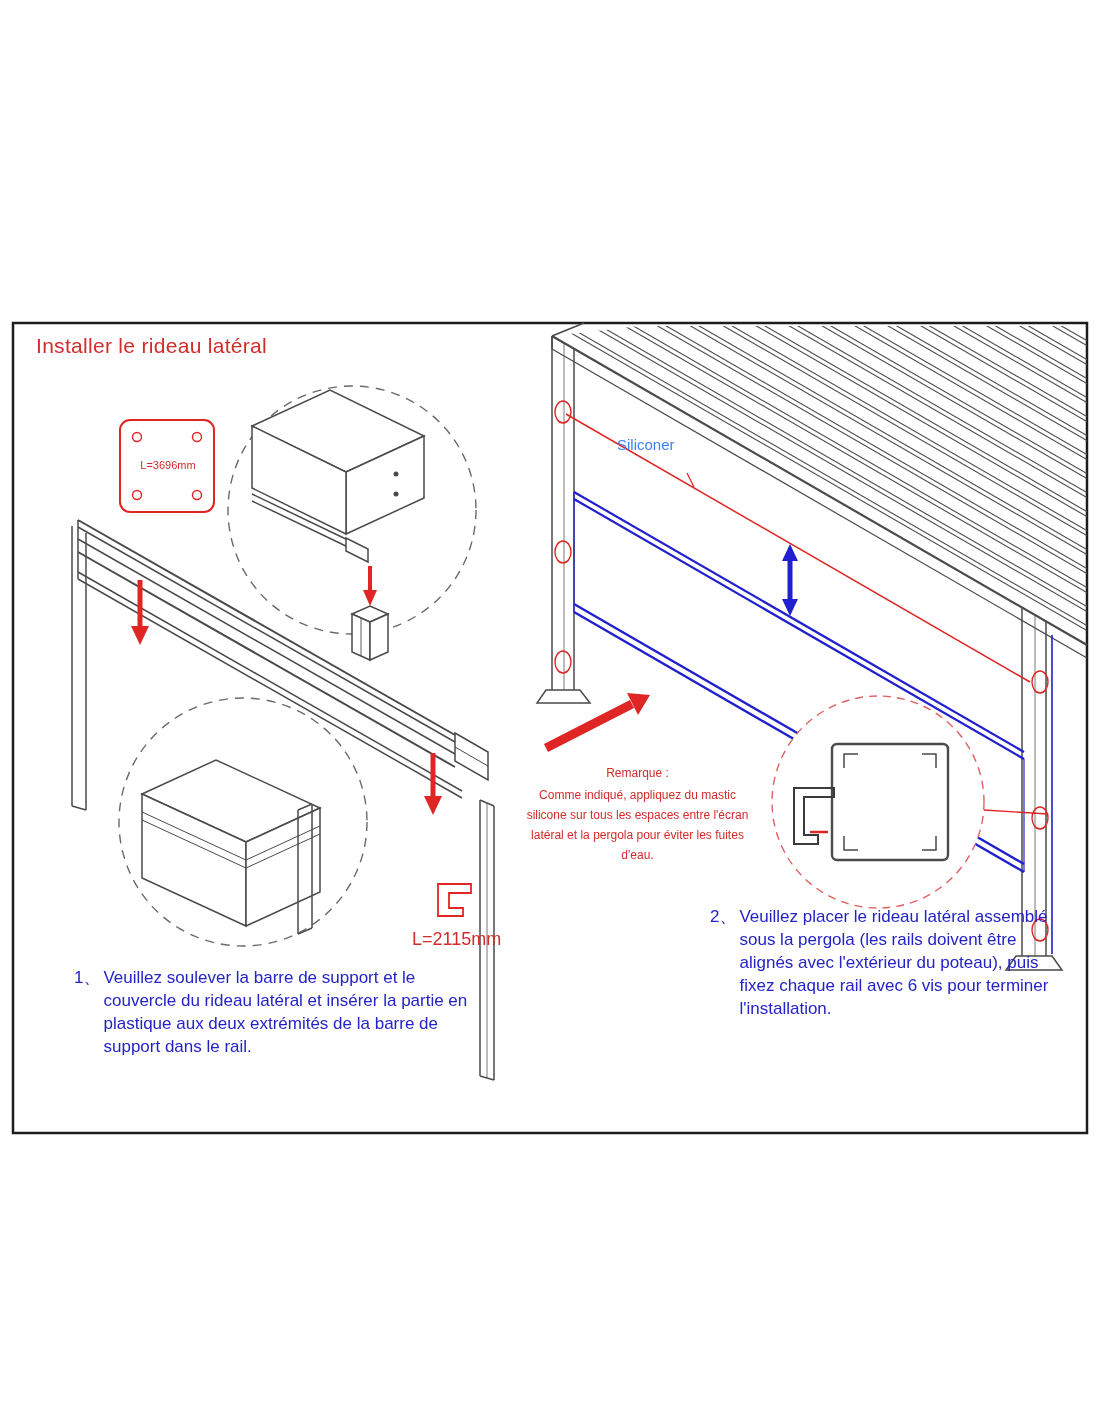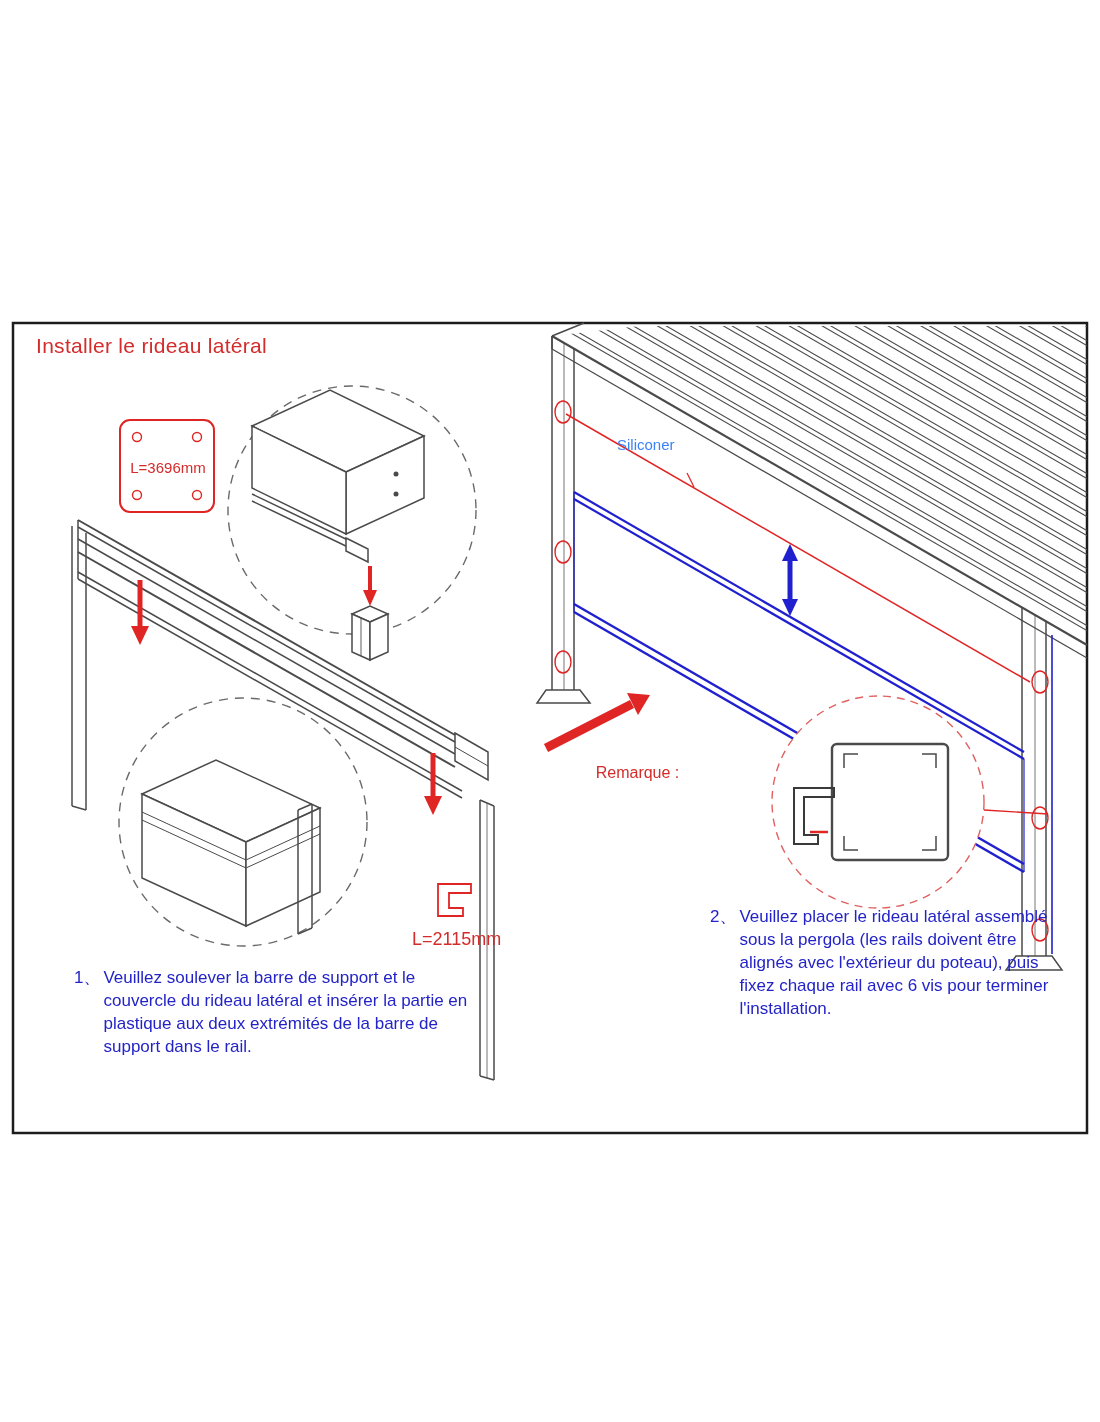--- a/index.html
+++ b/index.html
@@ -7,23 +7,23 @@
     position:relative;
     width:1100px;height:1345px;
     background:#ffffff;
     font-family:"Liberation Sans",sans-serif;
     overflow:hidden;
     margin:0 auto;
   }
   .art{position:absolute;left:0;top:0;width:1100px;height:1422px;}
   .t{position:absolute;}
   .page-title{left:36px;top:334px;font-size:21px;color:#d42b2b;letter-spacing:.3px;}
-  .lbl-3696{left:121px;top:459px;width:94px;text-align:center;font-size:15px;color:#d42b2b;}
+  .lbl-3696{left:121px;top:459px;width:94px;text-align:center;font-size:11px;color:#d42b2b;}
   .lbl-silicone{left:617px;top:436px;font-size:15px;color:#3b82f6;}
-  .note{left:519px;top:763px;width:237px;text-align:center;color:#d42b2b;font-size:16px;line-height:20px;}
+  .note{left:519px;top:763px;width:237px;text-align:center;color:#d42b2b;font-size:12px;line-height:20px;}
   .note-h{margin-bottom:2px;}
   .lbl-2115{left:412px;top:929px;font-size:18px;color:#d42b2b;}
   .step{display:flex;color:#2323c8;font-size:17px;line-height:23px;}
   .step .num{flex:0 0 auto;margin-right:3px;}
   .step1{left:74px;top:966px;width:400px;}
   .step2{left:710px;top:905px;width:340px;}
 </style>
 </head>
 <body>
 
@@ -235,20 +235,21 @@
   </svg>
 
   <div class="t page-title">Installer le rideau latéral</div>
 
   <div class="t lbl-3696">L=3696mm</div>
 
   <div class="t lbl-silicone">Siliconer</div>
 
   <div class="t note">
     <div class="note-h">Remarque :</div>
+    <div class="note-b">Comme indiqué, appliquez du mastic silicone sur tous les espaces entre l'écran latéral et la pergola pour éviter les fuites d'eau.</div>
   </div>
 
   <div class="t lbl-2115">L=2115mm</div>
 
   <div class="t step step1">
     <span class="num">1、</span>
     <span class="body">Veuillez soulever la barre de support et le couvercle du rideau latéral et insérer la partie en plastique aux deux extrémités de la barre de support dans le rail.</span>
   </div>
 
   <div class="t step step2">

